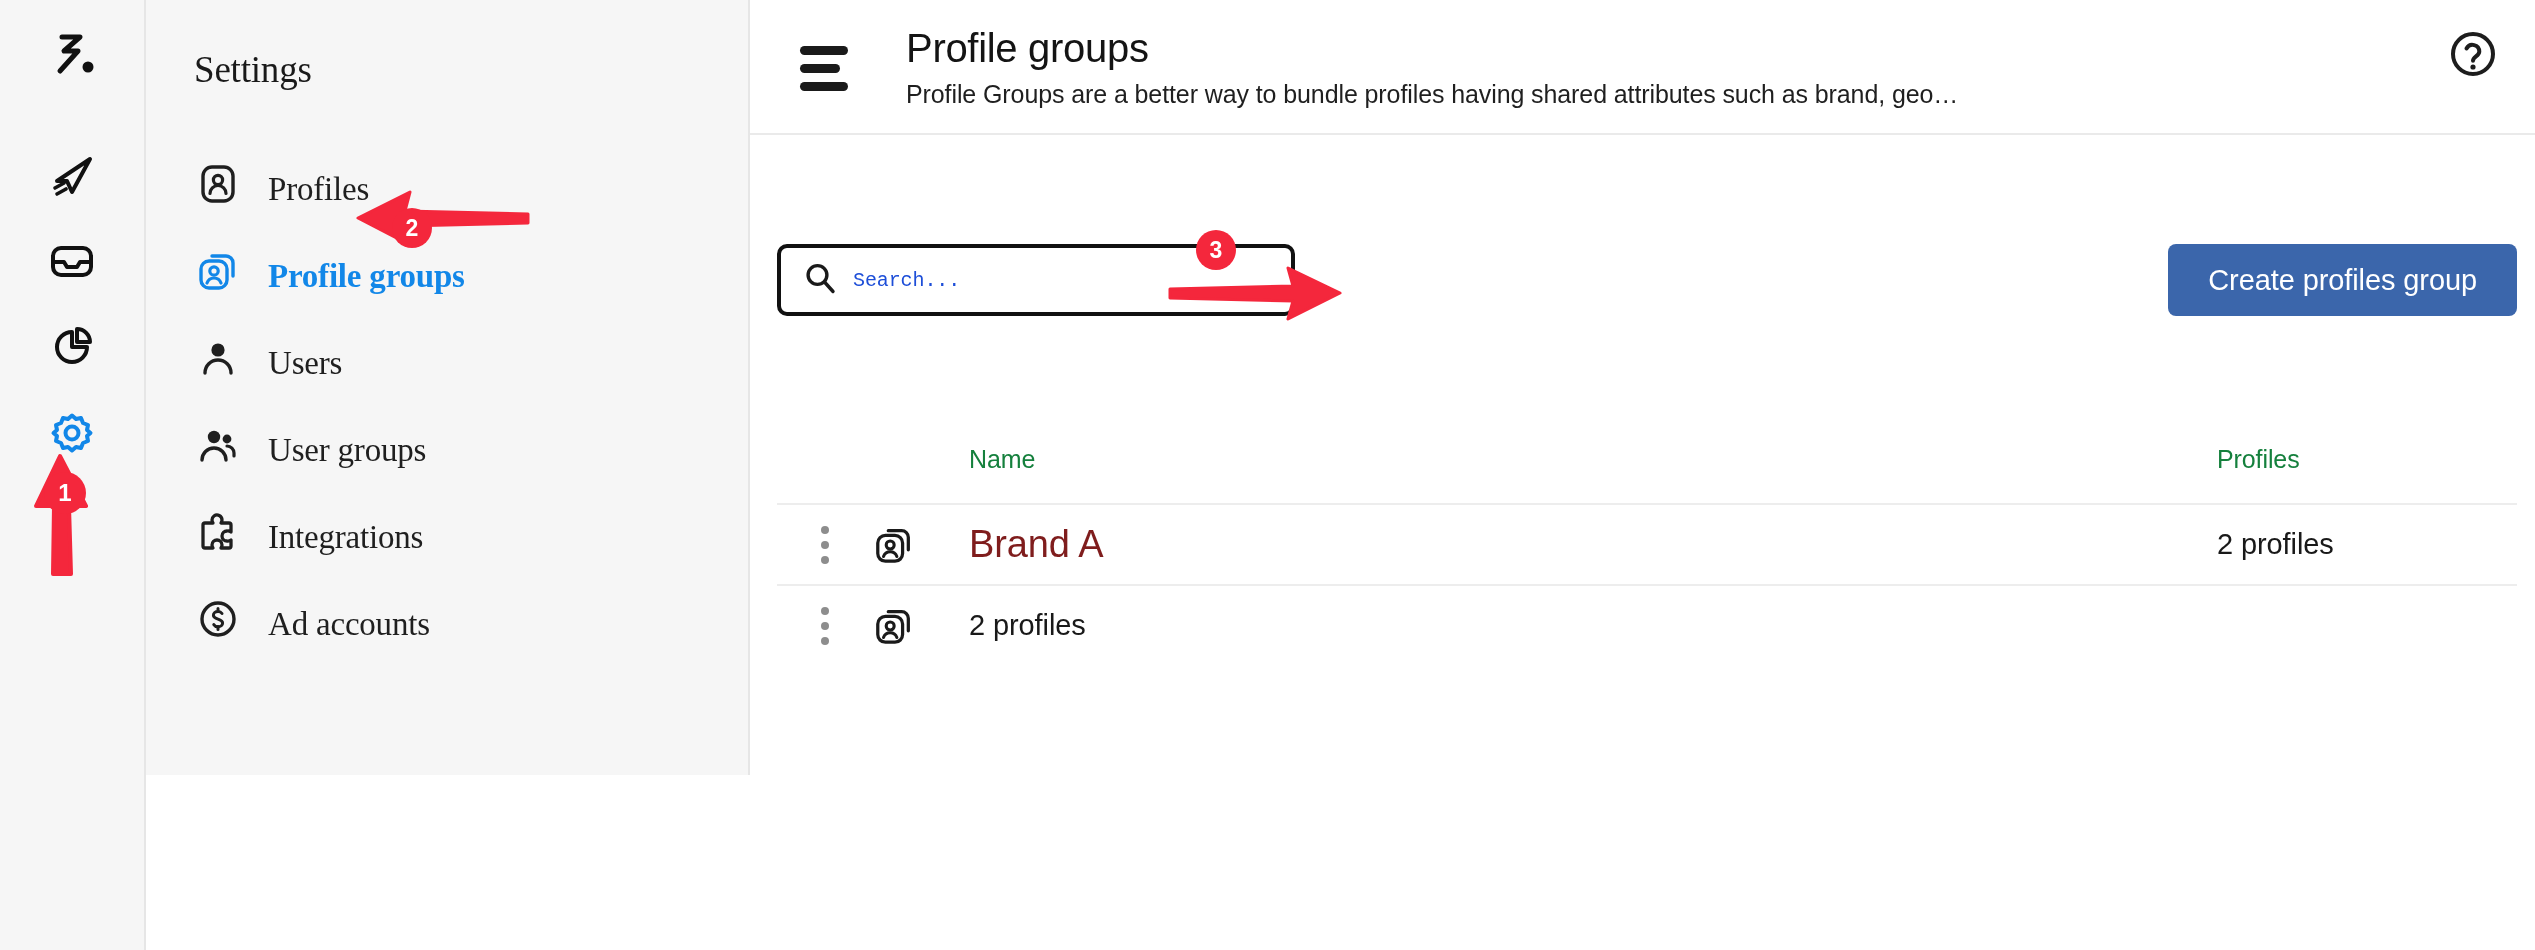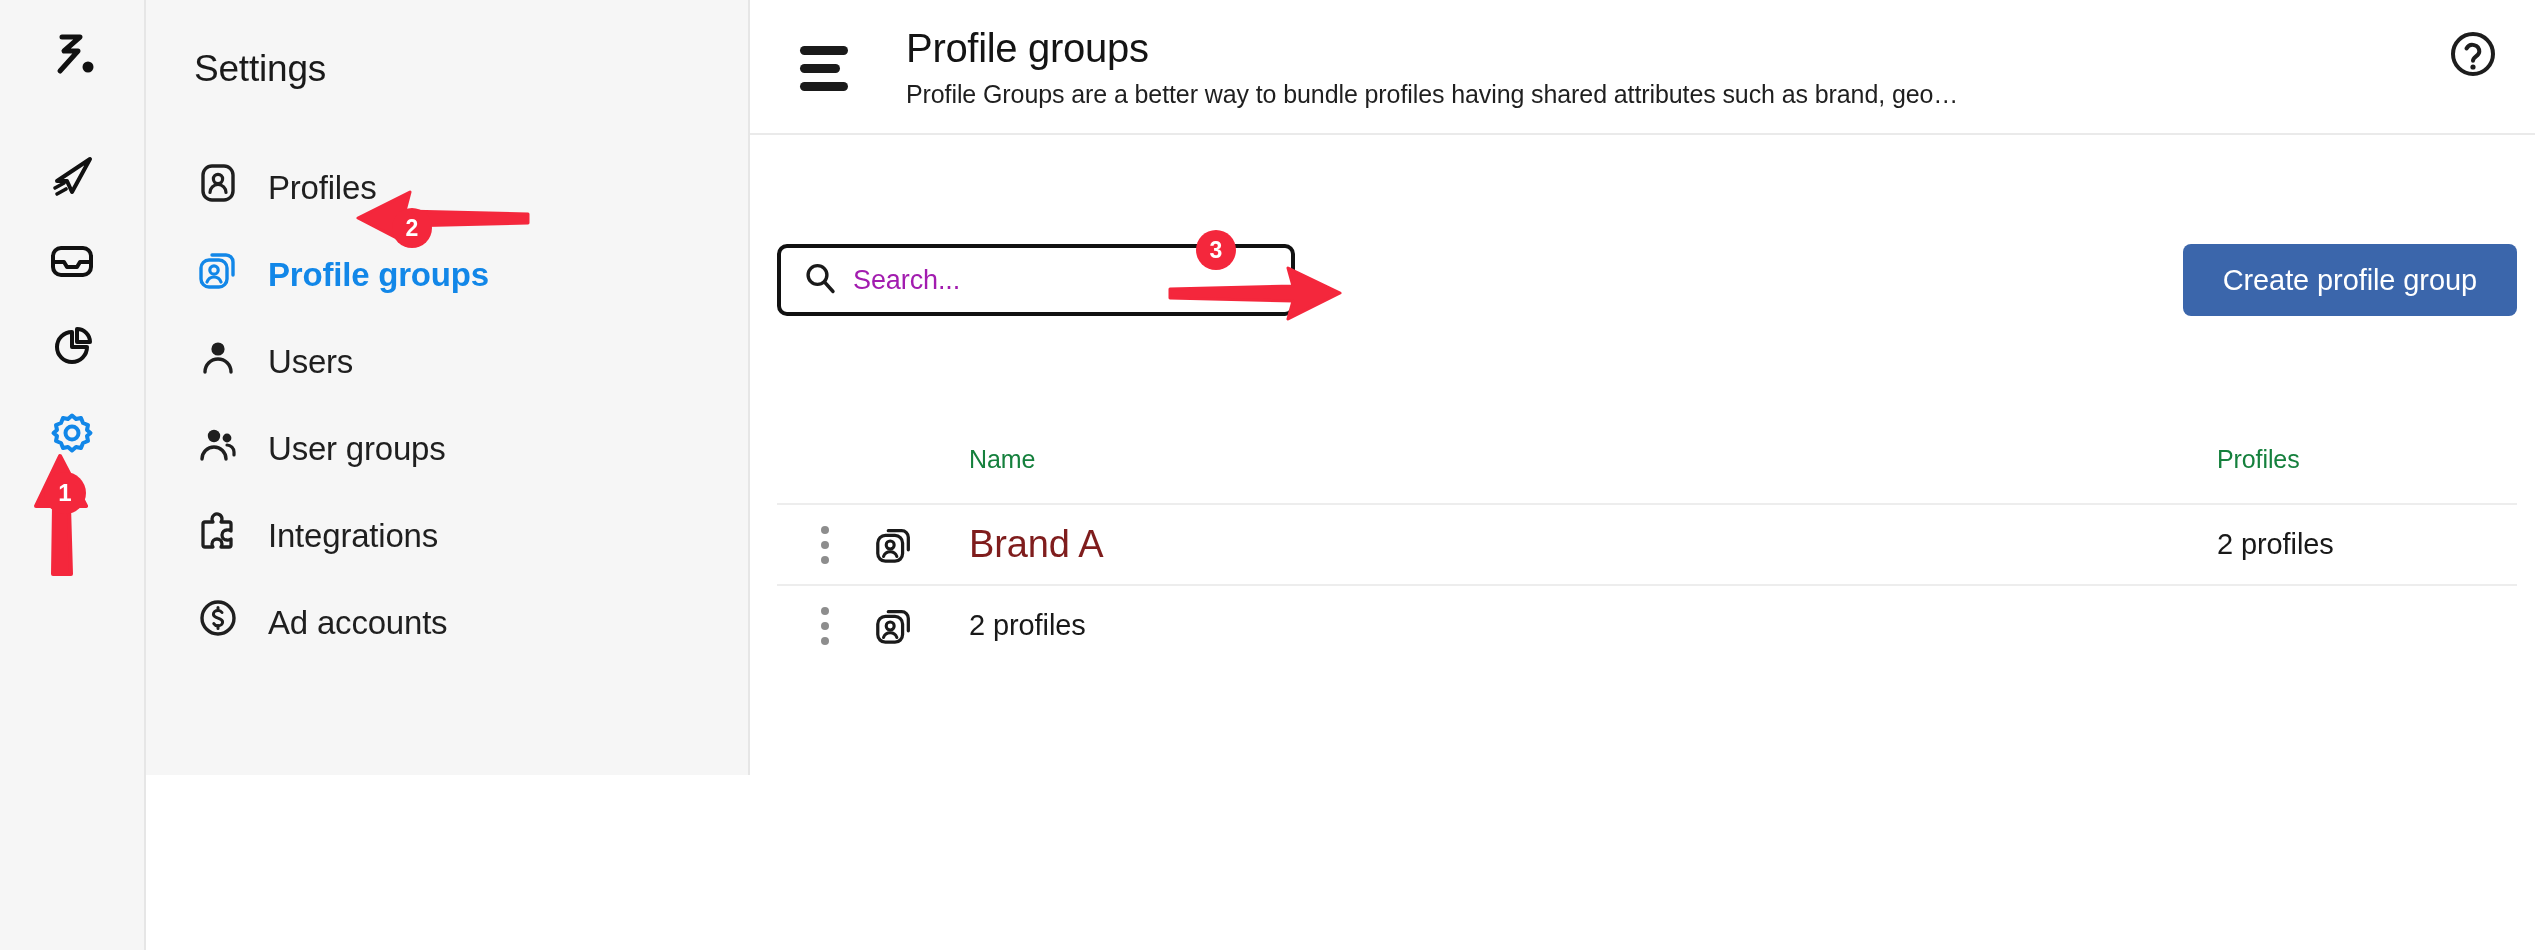--- a/index.html
+++ b/index.html
@@ -29,20 +29,21 @@
   .rail-item.first { margin-top: 48px; }
   .rail-item svg { display: block; }
 
   
   .settings-nav {
     width: 604px; height: 775px; flex: 0 0 604px;
     background: #f6f6f6;
     border-right: 2px solid #e6e6e6;
     padding-top: 0;
     position: relative;
+    font-family: Liberation Serif, serif;
   }
   .settings-title {
     font-size: 37px; color: #1a1a1a; font-weight: 400;
     padding: 48px 0 0 48px; letter-spacing: -0.2px;
   }
   .nav-list { margin-top: 30px; }
   .nav-item {
     display: flex; align-items: flex-end;
     height: 87px; padding-left: 48px; gap: 26px;
     color: #1f1f1f;
@@ -75,21 +76,21 @@
   
   .toolbar {
     position: absolute; left: 0; right: 0; top: 240px; height: 120px;
   }
   .search-box {
     position: absolute; left: 27px; top: 4px;
     width: 518px; height: 72px;
     border: 4px solid #111111; border-radius: 10px;
     background: #fff; display: flex; align-items: center; padding-left: 22px; gap: 16px;
   }
-  .search-placeholder { font-size: 27px; color: #a21caf; letter-spacing: -0.1px; }
+  .search-placeholder { font-size: 20px; color: #1d4ed8; letter-spacing: -0.1px; font-family: Liberation Mono, monospace; }
   .create-btn {
     position: absolute; right: 18px; top: 4px;
     height: 72px; padding: 0 40px;
     background: #3b66ab; color: #ffffff; border: none; border-radius: 8px;
     font-family: "Liberation Sans", sans-serif; font-size: 29px; letter-spacing: -0.1px;
     display: flex; align-items: center; justify-content: center;
   }
 
   
   .table { position: absolute; left: 27px; right: 18px; top: 415px; }
@@ -276,21 +277,21 @@
       <div class="search-box">
         <span>
           <svg width="34" height="34" viewBox="0 0 34 34">
             <circle cx="14.5" cy="14" r="9.4" fill="none" stroke="#1a1a1a" stroke-width="3.4"></circle>
             <path d="M21.5 21 L30 30.5" stroke="#1a1a1a" stroke-width="3.4" stroke-linecap="round"></path>
           </svg>
         </span>
         <span class="search-placeholder">Search...</span>
       </div>
 
-      <button class="create-btn">Create profile group</button>
+      <button class="create-btn">Create profiles group</button>
     </div>
 
     <div class="table">
 
       <div class="t-head">
         <div class="c-menu"></div>
         <div class="c-icon"></div>
         <div class="c-name">Name</div>
         <div class="c-inc">Profiles</div>
       </div>

